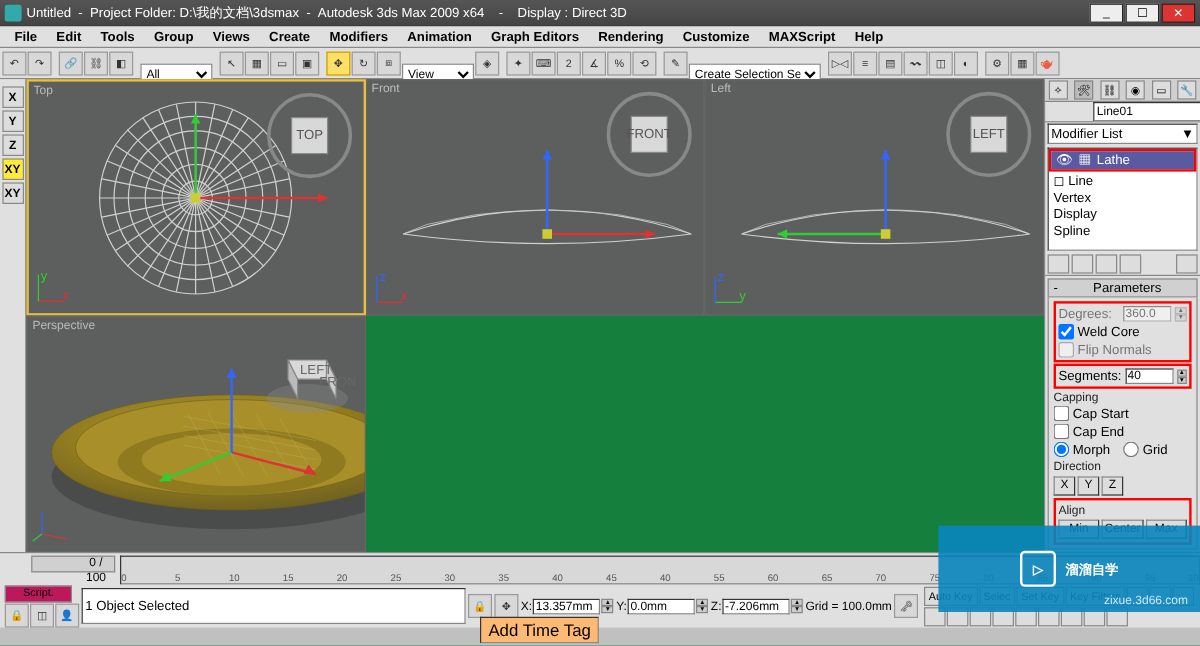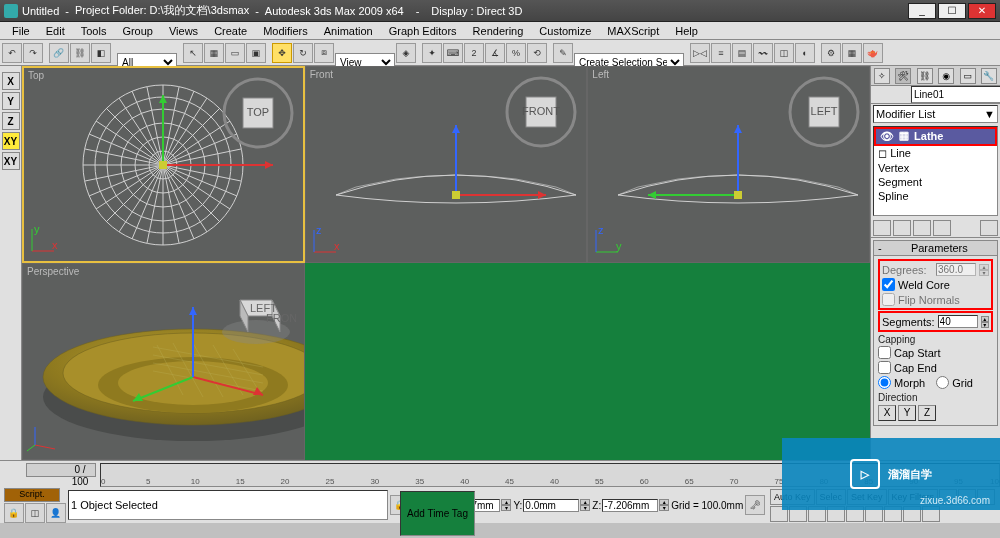--- a/index.html
+++ b/index.html
@@ -11,21 +11,21 @@
 .titlebar span { white-space: nowrap; }
 .titlebar .spacer { flex: 1; }
 .win-btns { display: flex; gap: 2px; }
 .win-btn { width: 28px; height: 16px; border: 1px solid #222; display: flex; align-items: center; justify-content: center; font-size: 10px; }
 .win-btn.min { background: #eee; color: #000; }
 .win-btn.max { background: #eee; color: #000; }
 .win-btn.close { background: #d33; color: #fff; }
 
 
 .menubar { height: 18px; background: #e0e0e0; display: flex; align-items: center; padding: 0 4px; border-bottom: 1px solid #888; }
-.menubar span { padding: 0 8px; cursor: default; }
+.menubar span { padding: 0 8px; cursor: default; font-weight: bold; }
 
 
 .toolbar { height: 26px; background: #e0e0e0; display: flex; align-items: center; padding: 0 2px; border-bottom: 1px solid #888; gap: 1px; }
 .tb-btn { width: 20px; height: 20px; border: 1px solid #999; background: #d8d8d8; display: flex; align-items: center; justify-content: center; font-size: 9px; color: #333; }
 .tb-btn.highlight { background: #ffe066; border-color: #cc9900; }
 .tb-sep { width: 4px; }
 .tb-select { height: 18px; font-size: 10px; border: 1px solid #888; background: #fff; margin-top: 19px; }
 
 
 .main { display: flex; height: 394px; }
@@ -45,21 +45,21 @@
 
 
 .right-panel { width: 130px; background: #e0e0e0; border-left: 1px solid #888; display: flex; flex-direction: column; }
 .rp-tabs { height: 20px; display: flex; align-items:center; justify-content:space-around; border-bottom: 1px solid #888; background:#d0d0d0; }
 .rp-tabs .tab { width: 16px; height:16px; border:1px solid #888; background:#ddd; font-size:9px; display:flex; align-items:center; justify-content:center; }
 .rp-name { height: 18px; display: flex; border-bottom: 1px solid #888; padding-left: 40px; }
 .rp-name input { flex: 1; border: 1px inset #888; font-size: 10px; padding: 0 2px; }
 .rp-modlist { height: 18px; border: 1px inset #888; margin: 1px 2px; font-size: 10px; padding: 0 2px; display: flex; align-items: center; justify-content: space-between; background:#fff; }
 .mod-stack { margin: 2px; border: 1px inset #888; background: #fff; height: 90px; font-size: 10px; }
 .mod-stack .row { padding: 1px 4px; }
-.mod-stack .row.sel { background: #5a5aa0; color: #fff; font-weight: bold; }
+.mod-stack .row.sel { background: #5a5aa0; color: #fff; }
 .mod-stack .sub { }
 .mod-btns { height: 20px; display: flex; align-items:center; gap:2px; padding:0 2px; border-bottom:1px solid #888; }
 .mod-btns .b { width:18px; height:16px; border:1px solid #888; background:#ddd; }
 .rollup { margin: 2px; }
 .rollup-head { background: #d0d0d0; border: 1px solid #888; padding: 1px 4px; font-size: 10px; display:flex; }
 .rollup-head .minus { margin-right:4px; }
 .rollup-body { border: 1px solid #888; border-top: none; padding: 2px 4px; font-size: 10px; background:#e0e0e0; }
 .redbox { border: 2px solid #f00; padding: 1px 2px; margin: 1px 0; }
 .param-row { display: flex; align-items: center; gap: 3px; padding: 1px 0; }
 .param-row label { flex: 1; }
@@ -72,21 +72,21 @@
 .align-btns { display:flex; gap:2px; margin:2px 0; justify-content:center; }
 .align-btns .b { flex:1; height:16px; border:1px outset #888; background:#ddd; text-align:center; line-height:14px; font-size:10px; }
 
 
 .bottom { border-top: 1px solid #888; background: #e0e0e0; }
 .timeline { height: 26px; display: flex; align-items: flex-start; }
 .tl-slider { width: 70px; height: 14px; border: 1px solid #888; background: #d0d0d0; margin: 2px 4px; text-align: center; font-size: 10px; line-height:12px;padding-left:38px; }
 .tl-ruler { flex: 1; height: 24px; background: #d8d8d8; position: relative; border: 1px inset #888; margin-top:2px; }
 .tl-ruler .tick { position:absolute; bottom:0; font-size:8px; color:#555; }
 .status { height: 36px; display: flex; align-items: center; padding: 0 0; gap: 2px; }
-.status .scriptbtn { width:56px; height:14px; border:1px solid #888; background:#a16207; font-size:9px; text-align:center; margin-left:4px; }
+.status .scriptbtn { width:56px; height:14px; border:1px solid #888; background:#be185d; font-size:9px; text-align:center; margin-left:4px; }
 .status .cmd { flex:0 0 320px; border:1px inset #888; height:30px; background:#fff; padding:1px 2px; font-size:10px; display:flex; flex-direction:column; justify-content:center; }
 .status .cmd div { line-height:12px; }
 .coord-group { display:flex; align-items:center; gap:1px; }
 .coord-group .lbl { font-size:10px; }
 .coord-group input { width:56px; border:1px inset #888; font-size:10px; padding:0 1px; }
 .status .grid { font-size:10px; }
 .status-btns { display:flex; gap:1px; align-items:center; margin-left:auto; padding-right:2px; flex-wrap:wrap; max-width:230px; }
 .status-btns .sb { width:18px; height:16px; border:1px solid #888; background:#ddd; }
 .status-btns .txtbtn { height:16px; border:1px solid #888; background:#ddd; padding:0 3px; font-size:9px; line-height:14px; }
 
@@ -386,21 +386,21 @@
     <div class="rp-modlist">
       <span>Modifier List</span>
         <span>▼</span>
     </div>
     <div class="mod-stack">
       <div class="redbox" style="padding:0;margin:0;">
         <div class="row sel">👁 ◼ <span>Lathe</span></div>
       </div>
       <div class="row">◻ <span>Line</span></div>
       <div class="row sub">Vertex</div>
-      <div class="row sub">Segment</div>
+      <div class="row sub">Display</div>
       <div class="row sub">Spline</div>
     </div>
     <div class="mod-btns">
       <div class="b"></div>
       <div class="b"></div>
       <div class="b"></div>
       <div class="b"></div>
       <div style="flex:1"></div>
       <div class="b"></div>
     </div>
@@ -452,20 +452,28 @@
           <input type="radio" checked="" style="">
             <span>Morph</span>
           <input type="radio" style="margin-left: 8px;">
             <span>Grid</span>
         </div>
         <div class="fieldset-label">Direction</div>
         <div class="dir-btns">
           <div class="b">X</div>
           <div class="b">Y</div>
           <div class="b">Z</div>
+        </div>
+        <div class="redbox">
+          <div class="fieldset-label">Align</div>
+          <div class="align-btns">
+            <div class="b">Min</div>
+            <div class="b">Center</div>
+            <div class="b">Max</div>
+          </div>
         </div>
       </div>
     </div>
   </div>
 </div>
 
 <div class="bottom">
   <div class="timeline">
     <div style="width:22px"></div>
     <div class="tl-slider">0 / 100</div>
@@ -545,20 +553,20 @@
       <div class="sb"></div>
       <div class="sb"></div>
       <div class="sb"></div>
       <div class="sb"></div>
       <div class="sb"></div>
       <div class="sb"></div>
       <div class="sb"></div>
       <div class="sb"></div>
     </div>
   </div>
-  <div style="position:absolute; left:400px; bottom:2px; font-size:10px; border:1px inset #888; padding:16px 6px; background:#15803d">Add Time Tag</div>
+  <div style="position:absolute; left:400px; bottom:2px; font-size:14px; border:1px inset #888; padding:2px 6px; background:#fdba74">Add Time Tag</div>
 </div>
 
 <div class="watermark">
   <div class="play">▷</div>
   <span>溜溜自学</span>
   <span class="sub">zixue.3d66.com</span>
 </div>
 
 </body></html>

